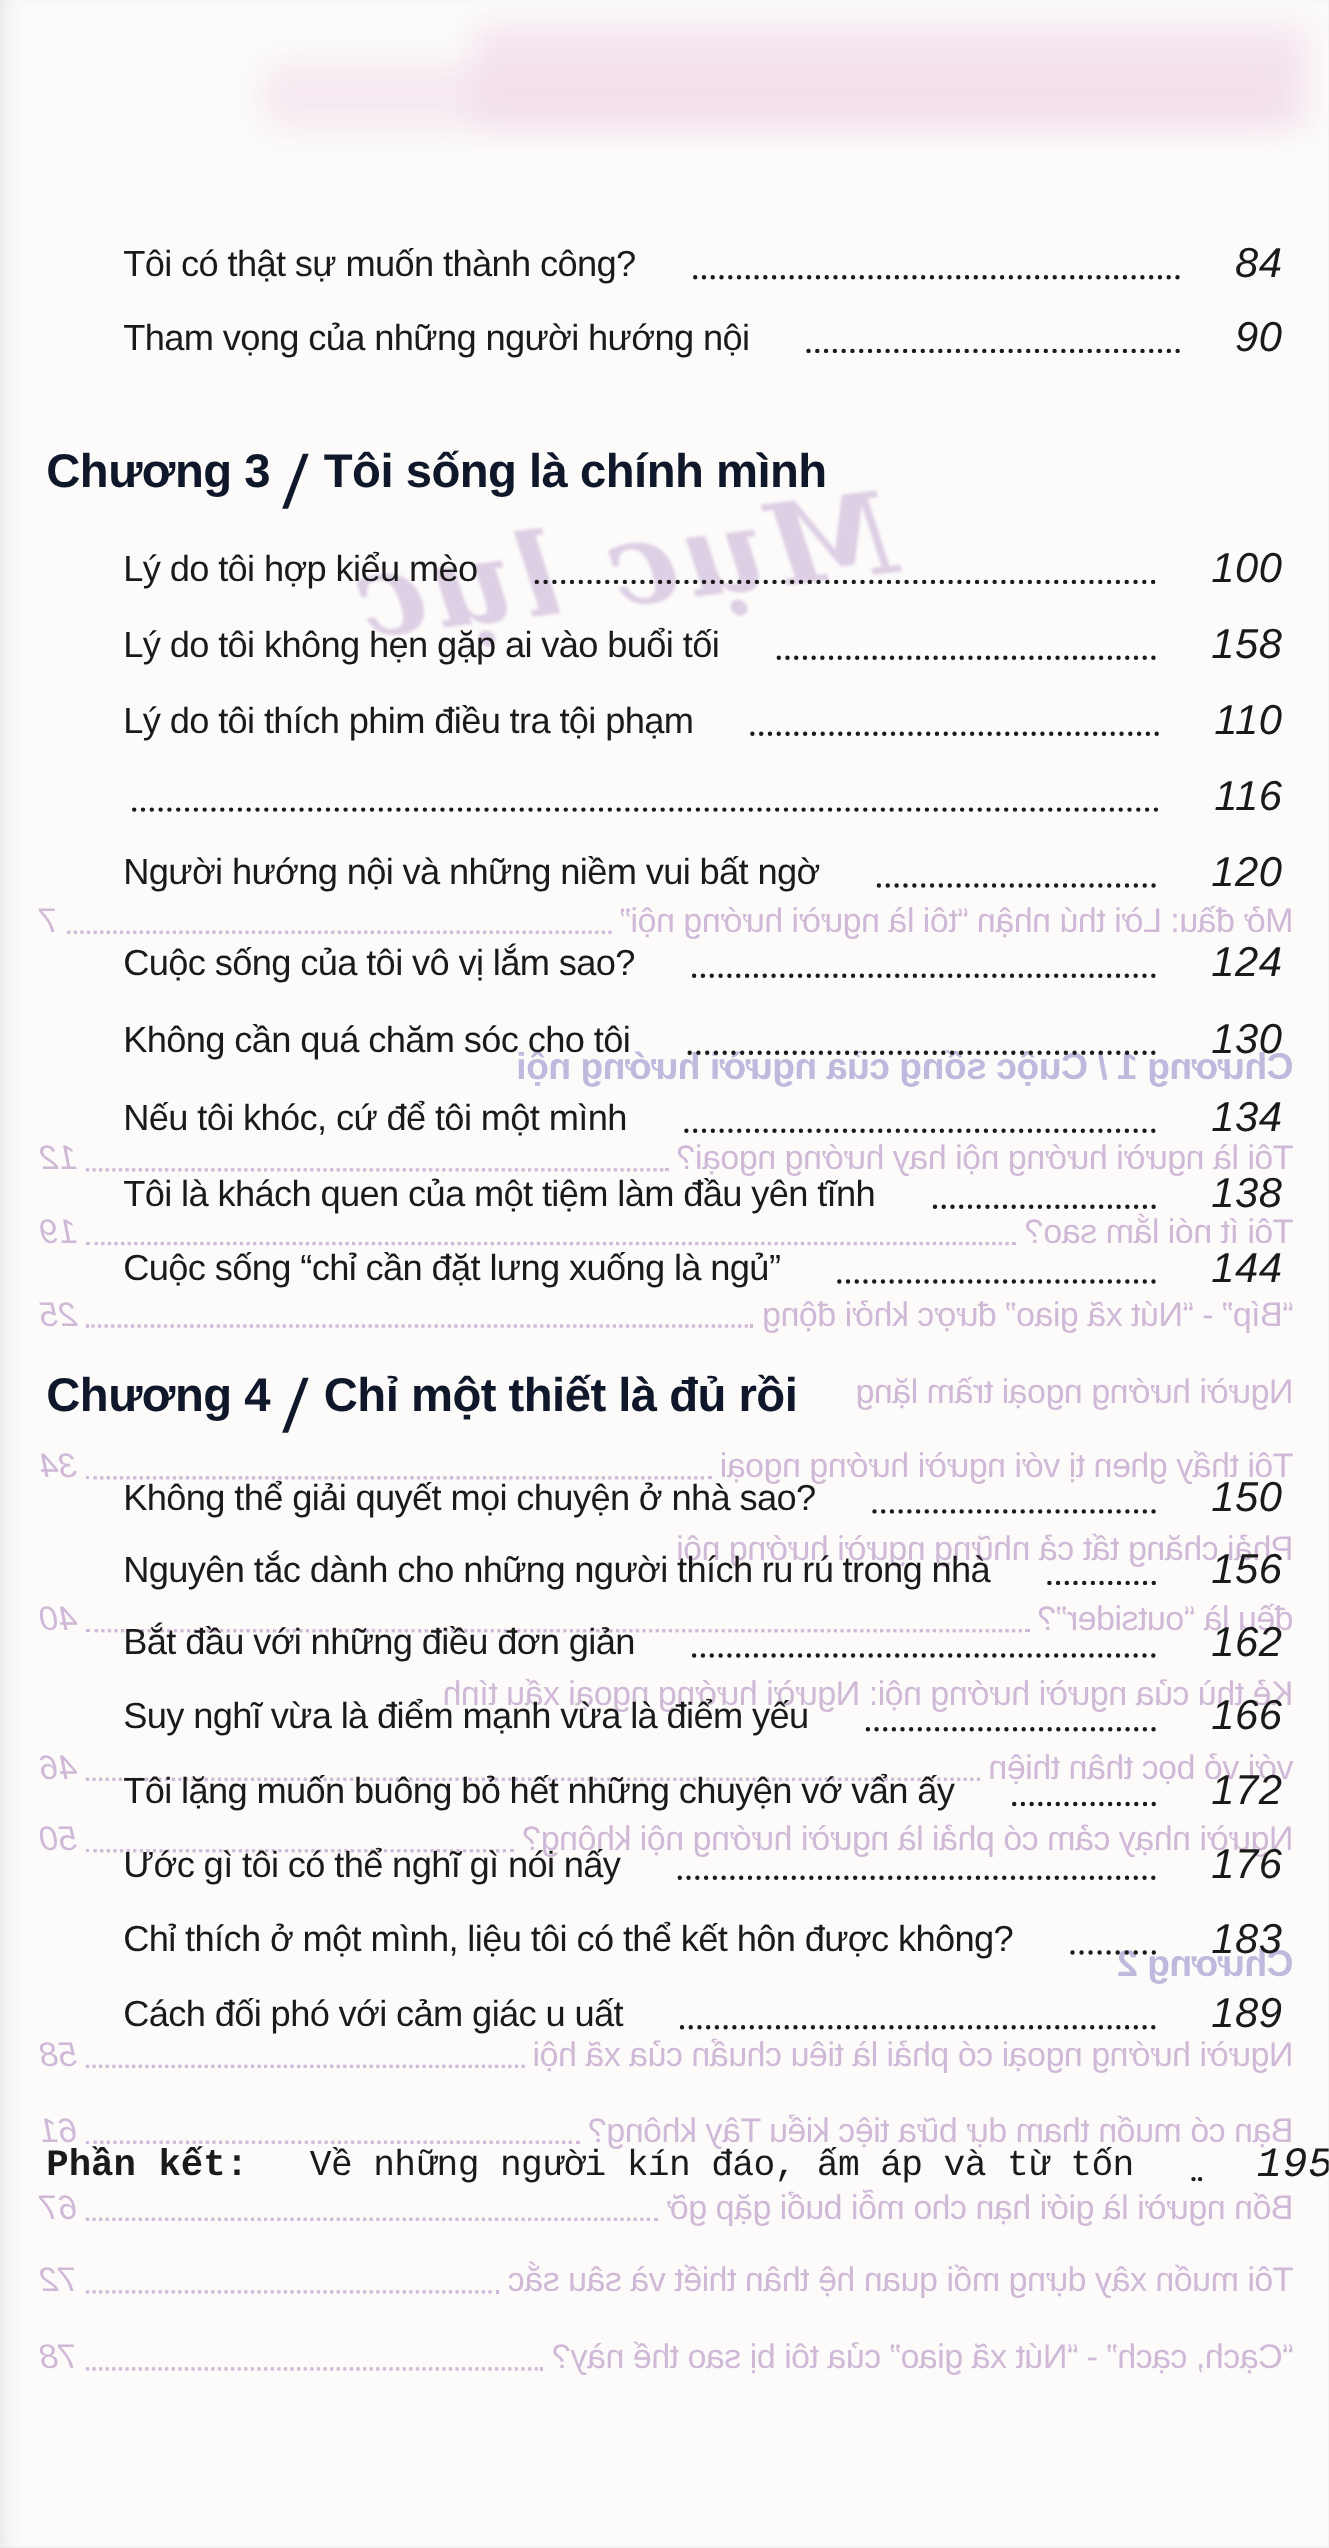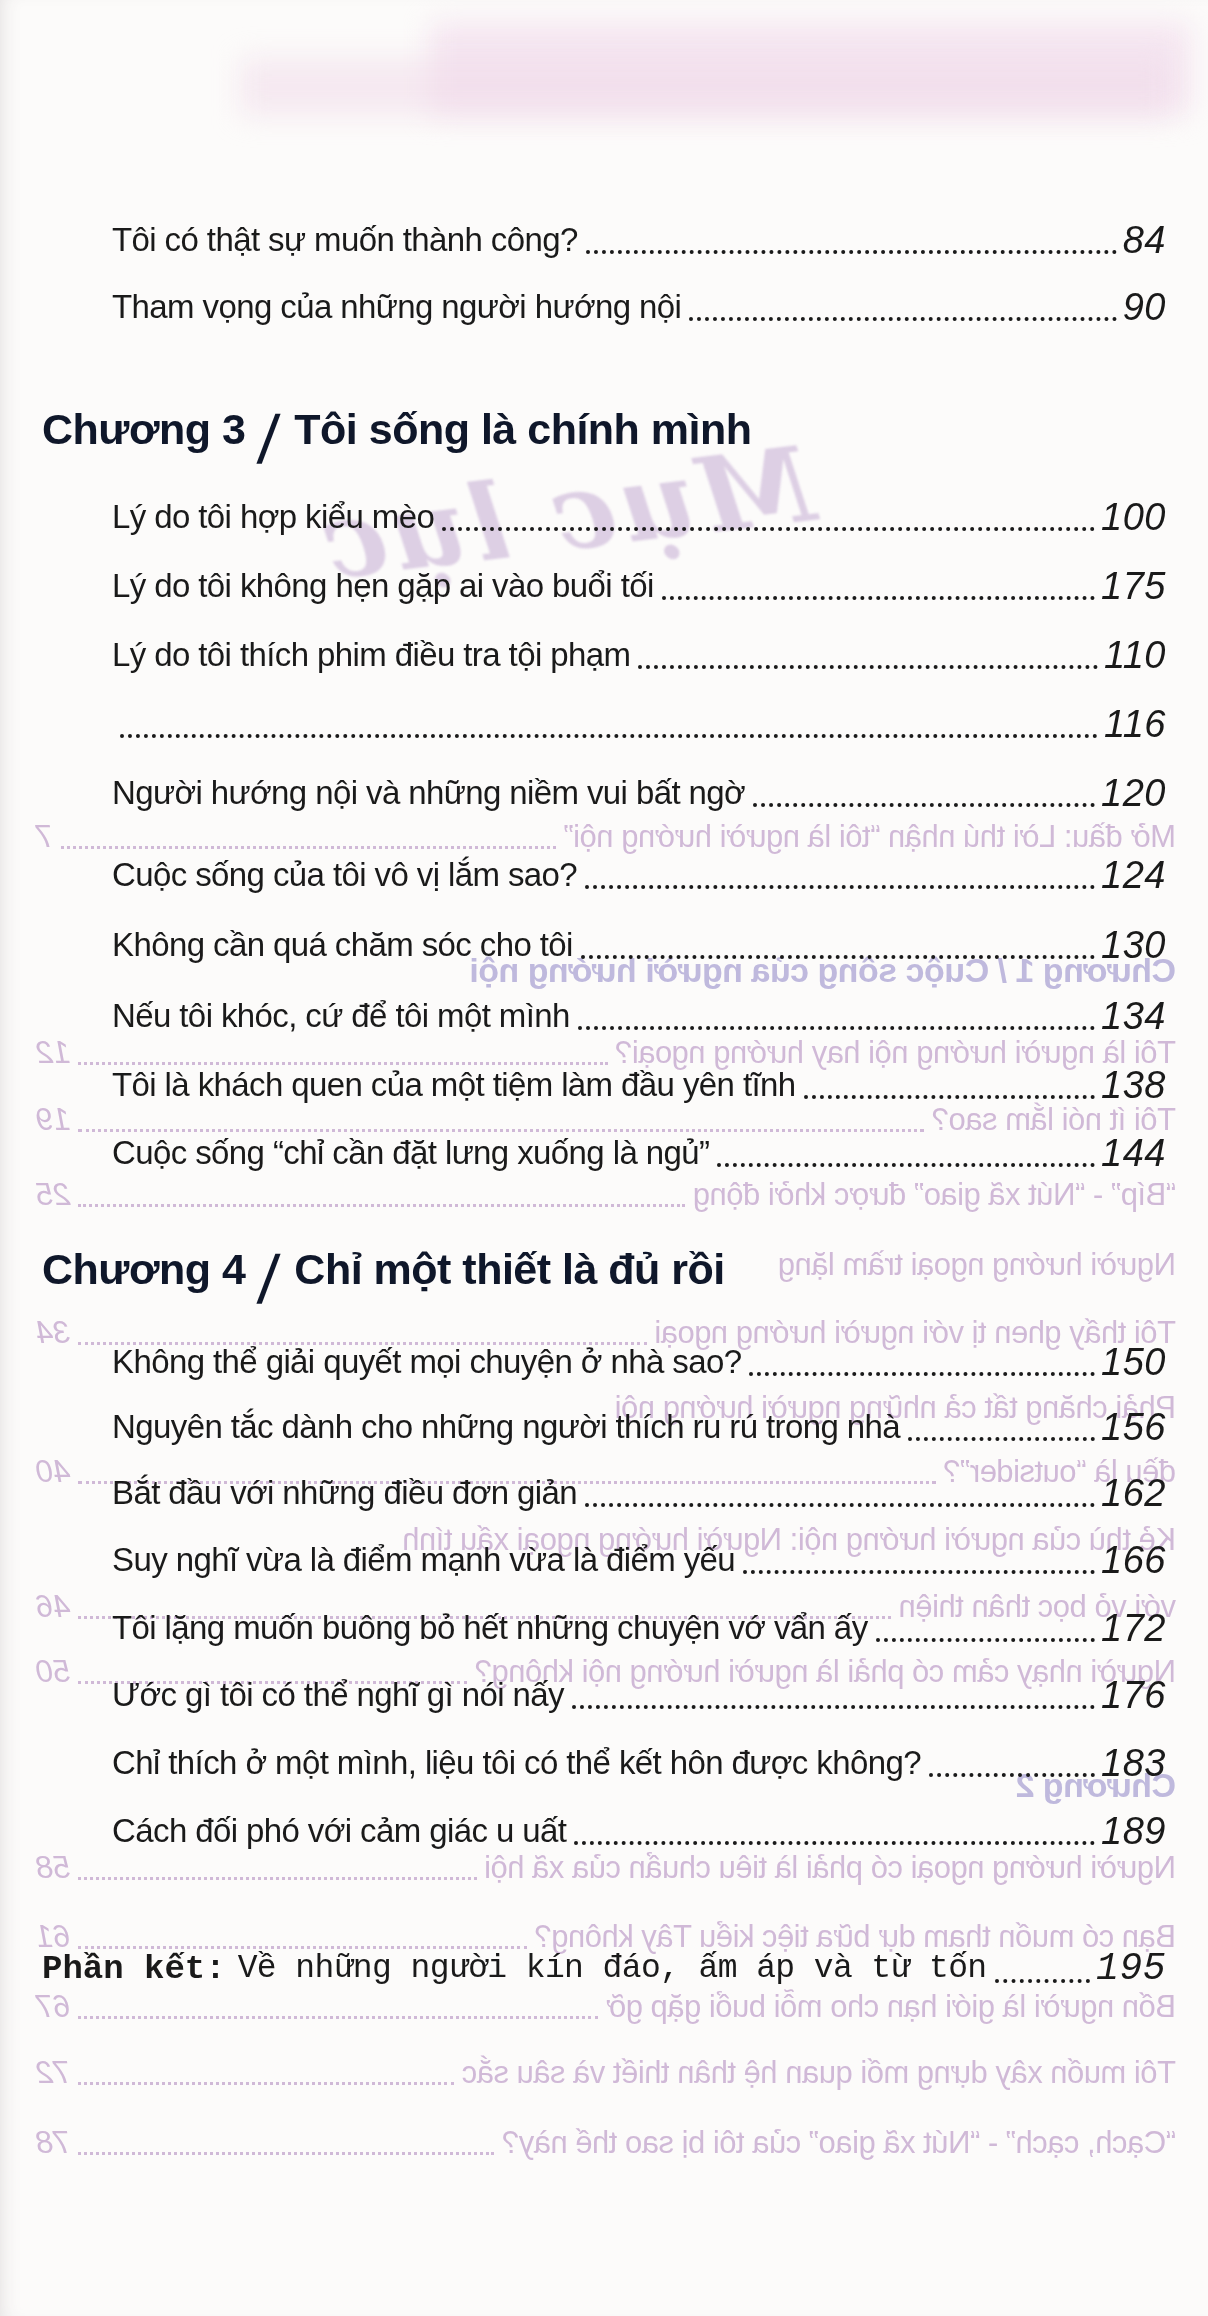--- a/index.html
+++ b/index.html
@@ -28,21 +28,21 @@
     transform:scaleX(-1);
   }
   .ghost .t   { font-size:31px; line-height:44px; white-space:nowrap; letter-spacing:-.5px; }
   .ghost .lead{ flex:1 1 auto; min-width:10px; border-bottom:3.5px dotted #c9aed2; margin:0 8px 10px 8px; }
   .ghost .num { font-size:31px; line-height:44px; font-style:italic; }
   .ghost.heading { color:#b5aed8; font-weight:bold; }
   .ghost.heading .t { font-size:34px; }
   
   .row {
     position:absolute; height:50px; z-index:2;
-    display:flex; align-items:flex-end; color:#1a1a1a;
+    display:flex; align-items:flex-end; color:#1a1a1a;gap:44px;
   }
   .entry { left:112px; right:42px; }
   .wide  { left:42px;  right:42px;font-family:Liberation Mono, monospace; }
   .row .t    { font-size:33px; line-height:50px; white-space:nowrap; letter-spacing:-.6px; }
   .row .lbl  { font-size:34px; line-height:50px; font-weight:bold; margin-right:12px; white-space:nowrap; }
   .row .lead { flex:1 1 auto; min-width:10px; border-bottom:4px dotted #1a1a1a; margin:0 6px 11px 8px; }
   .row .num  { font-size:38px; line-height:50px; font-style:italic; letter-spacing:.5px; }
   .chap {
     position:absolute; left:42px; height:62px; z-index:2;
     display:flex; align-items:flex-start; color:#0f172a;
@@ -159,21 +159,21 @@
   </div>
 
   <div class="row entry" style="top:492px">
     <span class="t">Lý do tôi hợp kiểu mèo</span>
     <span class="lead"></span>
     <span class="num">100</span>
   </div>
   <div class="row entry" style="top:561px">
     <span class="t">Lý do tôi không hẹn gặp ai vào buổi tối</span>
     <span class="lead"></span>
-    <span class="num">175</span>
+    <span class="num">158</span>
   </div>
   <div class="row entry" style="top:630px">
     <span class="t">Lý do tôi thích phim điều tra tội phạm</span>
     <span class="lead"></span>
     <span class="num">110</span>
   </div>
   <div class="row entry" style="top:699px">
     <span class="lead"></span>
     <span class="num">116</span>
   </div>

